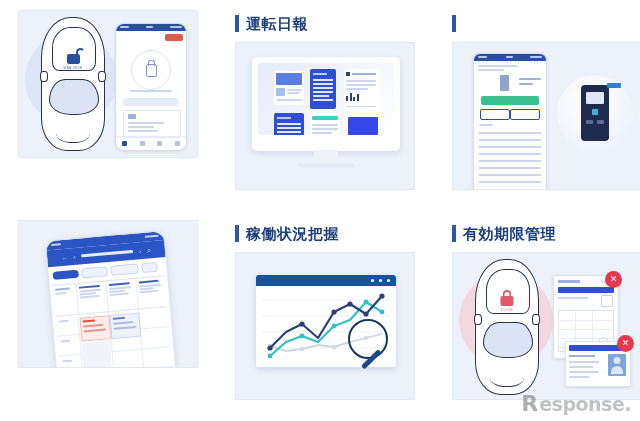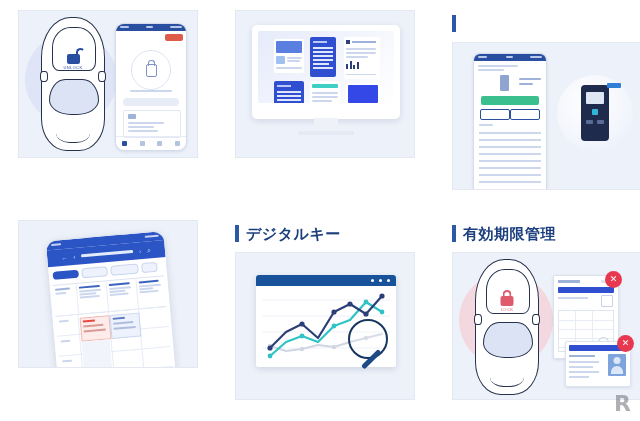--- a/index.html
+++ b/index.html
@@ -232,20 +232,24 @@
           <span style="width:5px;height:5px;background:#2b4fa0;border-radius:1px;"></span>
           <span style="width:5px;height:5px;background:#b6c3de;border-radius:1px;"></span>
           <span style="width:5px;height:5px;background:#b6c3de;border-radius:1px;"></span>
           <span style="width:5px;height:5px;background:#b6c3de;border-radius:1px;"></span>
         </div>
       </div>
     </div>
   </div>
 
   <div class="cell">
+    <div class="cell-title">
+      <span class="accent"></span>
+      <span class="title-text">運転日報</span>
+    </div>
     <div class="panel">
       <div class="monitor" style="left:16px;top:14px;width:148px;height:94px;">
         <div class="screen">
 
           <div class="doccard" style="left:16px;top:8px;width:30px;height:34px;background:#fff;">
             <div style="position:absolute;left:2px;top:2px;width:26px;height:12px;background:#5b7fe0;border-radius:1px;"></div>
             <div style="position:absolute;left:2px;top:17px;width:9px;height:8px;background:#9fc0f0;border-radius:1px;"></div>
             <div class="tinyline" style="position:absolute;left:13px;top:18px;width:15px;height:1.5px;"></div>
             <div class="tinyline" style="position:absolute;left:13px;top:21px;width:13px;height:1.5px;"></div>
             <div class="tinyline" style="position:absolute;left:2px;top:28px;width:26px;height:1.5px;"></div>
@@ -432,21 +436,21 @@
             <div style="position:absolute;left:21%;top:28px;width:25%;bottom:0;background:#f2f4fb;"></div>
           </div>
         </div>
       </div>
     </div>
   </div>
 
   <div class="cell">
     <div class="cell-title">
       <span class="accent"></span>
-      <span class="title-text">デジタルキー</span>
+      <span class="title-text">稼働状況把握</span>
     </div>
     <div class="panel">
       <div class="browser" style="left:20px;top:22px;width:140px;height:92px;">
         <div class="br-bar">
           <span class="br-dot" style="right:22px;"></span>
           <span class="br-dot" style="right:14px;"></span>
           <span class="br-dot" style="right:6px;"></span>
         </div>
         <div class="chartarea">
           <svg width="140" height="81" viewBox="0 0 140 81">
@@ -550,13 +554,14 @@
       <div class="xbadge" style="left:164px;top:82px;width:17px;height:17px;">
         <span>✕</span>
       </div>
     </div>
   </div>
 
 </div>
 
 <div class="watermark">
   <span class="wm-r">R</span>
+  <span class="wm-text">esponse.</span>
 </div>
 
 </body></html>

